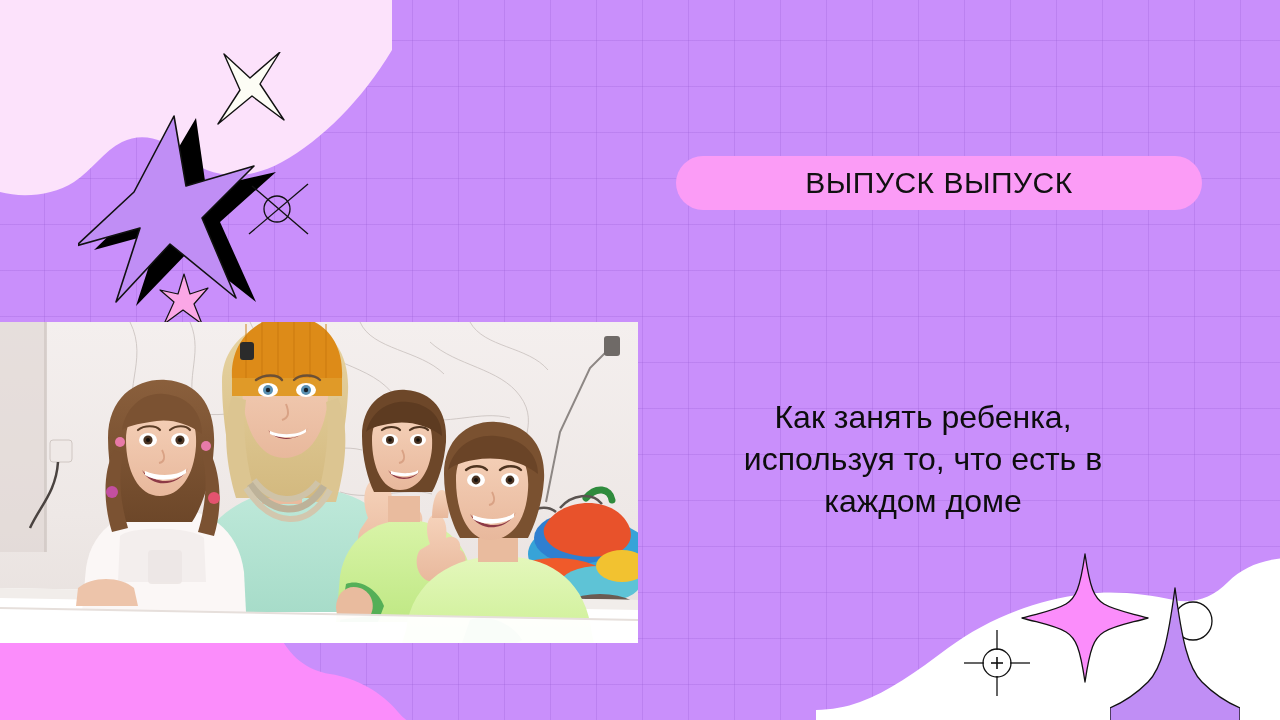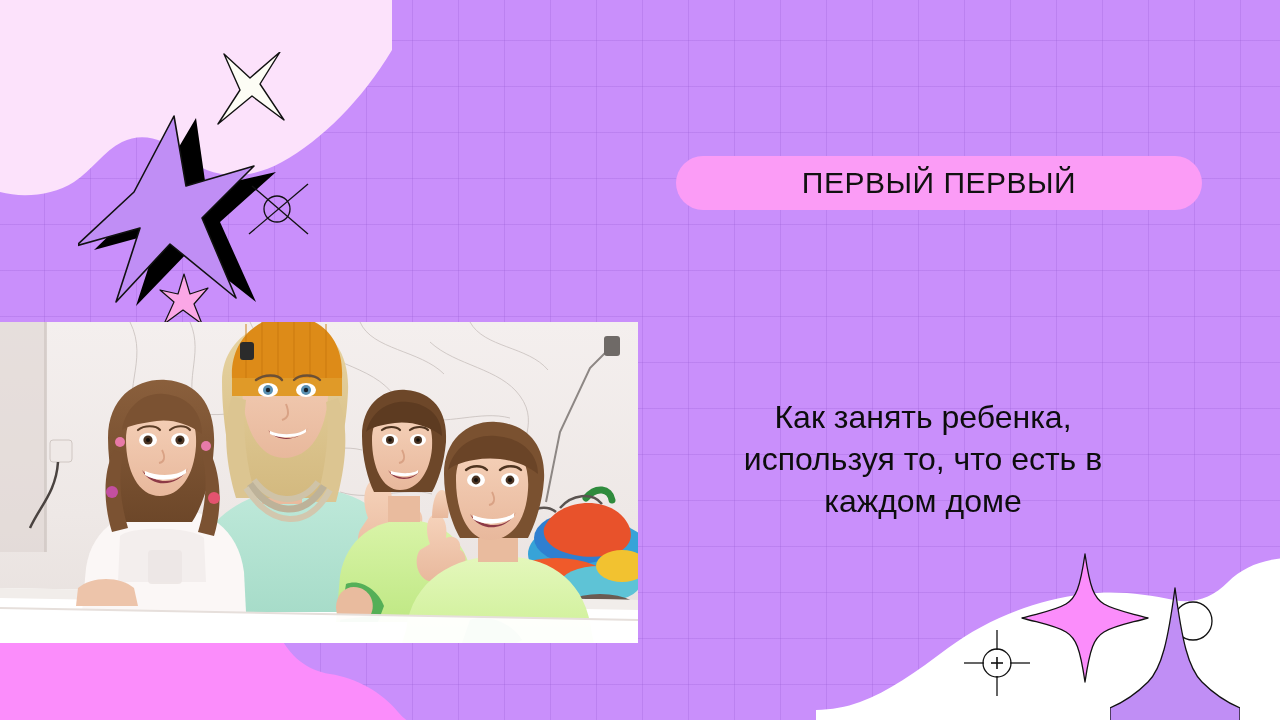--- a/index.html
+++ b/index.html
@@ -433,20 +433,20 @@
         <path d="M470 192 C484 208, 508 206, 516 190 C508 208, 480 212, 470 192 Z" fill="#8d3a46"></path>
         <path d="M473 193 C486 199, 506 198, 514 191 L514 195 C504 203, 483 204, 473 197 Z" fill="#ffffff"></path>
       </g>
 
       <path d="M0 286 L638 298 L638 321 L0 321 Z" fill="#ffffff" opacity="0.96"></path>
       <path d="M0 286 L638 298" stroke="#e6dfdb" stroke-width="2"></path>
     </svg>
   </div>
 
   <div id="eyebrow-badge"></div>
-  <div id="eyebrow-label">ПЕРВЫЙ ПЕРВЫЙ</div>
+  <div id="eyebrow-label">ВЫПУСК ВЫПУСК</div>
 
 
   <div id="subheadline">Как занять ребенка,
 используя то, что есть в
 каждом доме</div>
 
 </div>
 
 </body></html>

